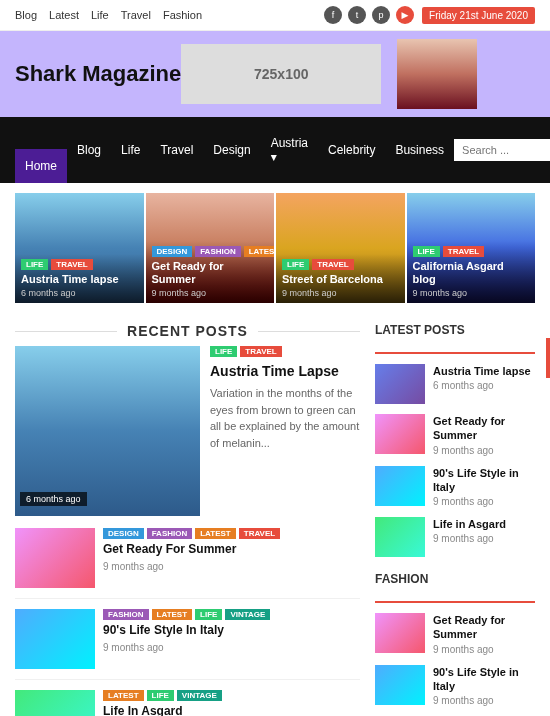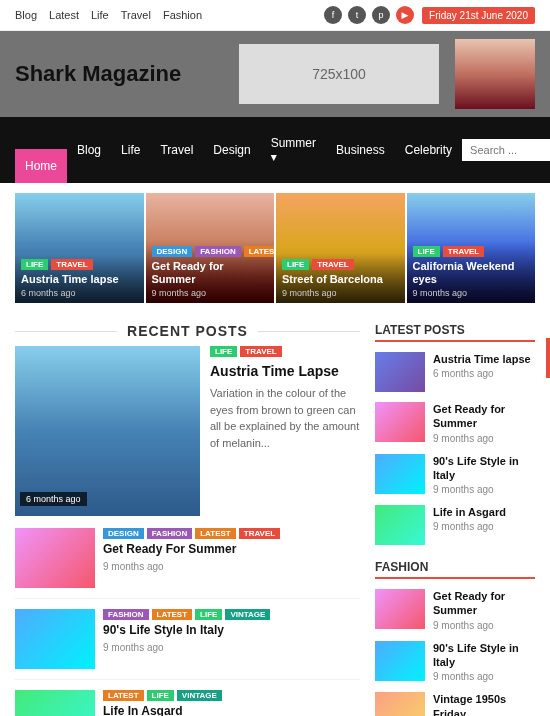--- a/index.html
+++ b/index.html
@@ -8,28 +8,28 @@
     
     .top-bar { background: #fff; border-bottom: 1px solid #eee; padding: 6px 15px; display: flex; justify-content: space-between; align-items: center; }
     .top-nav { display: flex; gap: 12px; }
     .top-nav a { font-size: 11px; color: #333; text-decoration: none; }
     .top-right { display: flex; align-items: center; gap: 8px; }
     .social-icons { display: flex; gap: 6px; }
     .social-icon { width: 18px; height: 18px; background: #555; color: #fff; border-radius: 50%; display: flex; align-items: center; justify-content: center; font-size: 9px; }
     .date-badge { background: #e74c3c; color: #fff; font-size: 10px; padding: 3px 7px; border-radius: 2px; }
     
     
-    .header { background: #737373; padding: 8px 15px; display: flex; align-items: center; justify-content: space-between; }
+    .header { background: #c4b5fd; padding: 8px 15px; display: flex; align-items: center; }
     .logo { font-size: 22px; font-weight: bold; color: #111; }
     .ad-banner { background: #ddd; width: 200px; height: 60px; display: flex; align-items: center; justify-content: center; font-size: 14px; color: #666; }
     
     
     .main-nav { background: #111; display: flex; align-items: center; padding: 0 15px; }
     .nav-item { color: #fff; font-size: 12px; padding: 10px 10px; cursor: pointer; text-decoration: none; display: block; }
-    .nav-item.active { background: #ec4899; margin-top: 32px; }
+    .nav-item.active { background: #4c1d95; margin-top: 32px; }
     .nav-search { margin-left: auto; display: flex; align-items: center; }
     .nav-search input { background: #fff; border: none; padding: 5px 8px; font-size: 11px; width: 120px; outline: none; }
     
     
     .hero-section { display: flex; gap: 2px; padding: 10px 15px; background: #fff; }
     .hero-card { position: relative; flex: 1; height: 110px; overflow: hidden; }
     .card-bg { width: 100%; height: 100%; }
     .card-overlay { position: absolute; bottom: 0; left: 0; right: 0; padding: 5px 6px; background: linear-gradient(transparent, rgba(0,0,0,0.7)); }
     .card-tags { display: flex; gap: 3px; margin-bottom: 3px; }
     .tag { font-size: 8px; padding: 1px 5px; color: #fff; text-transform: uppercase; font-weight: bold; }
@@ -61,21 +61,21 @@
     .featured-excerpt { font-size: 11px; color: #666; line-height: 1.5; }
     
     .post-list { }
     .post-item { display: flex; gap: 8px; margin-bottom: 10px; padding-bottom: 10px; border-bottom: 1px solid #f0f0f0; }
     .post-thumb { width: 80px; height: 60px; flex-shrink: 0; overflow: hidden; }
     .post-info { flex: 1; }
     .post-title { font-size: 12px; font-weight: bold; color: #111; margin-bottom: 3px; line-height: 1.3; }
     .post-date { font-size: 10px; color: #888; }
     
     
-    .sidebar-section-title { font-size: 12px; font-weight: bold; text-transform: uppercase; margin-bottom: 10px; padding-bottom: 3px; border-bottom: 2px solid #e74c3c; }
+    .sidebar-section-title { font-size: 12px; font-weight: bold; text-transform: uppercase; margin-bottom: 10px; padding-bottom: 15px; border-bottom: 2px solid #e74c3c; }
     .sidebar-post { display: flex; gap: 8px; margin-bottom: 10px; }
     .sidebar-thumb { width: 50px; height: 40px; flex-shrink: 0; overflow: hidden; }
     .sidebar-info { flex: 1; }
     .sidebar-title { font-size: 11px; font-weight: bold; color: #111; line-height: 1.3; margin-bottom: 2px; }
     .sidebar-date { font-size: 10px; color: #888; }
     
     .sidebar-section { margin-bottom: 15px; }
     
     
     .thumb-austria { background: linear-gradient(135deg, #667eea, #764ba2); }
@@ -114,37 +114,37 @@
       <div class="social-icon">t</div>
       <div class="social-icon">p</div>
       <div class="social-icon" style="background:#e74c3c;">▶</div>
     </div>
     <div class="date-badge">Friday 21st June 2020</div>
   </div>
 </div>
 
 <div class="header">
   <div class="logo">Shark Magazine</div>
-  <div style="display:flex; align-items:center; gap:16px;">
+  <div style="display:flex; align-items:center; gap:16px;font-weight:bold;">
     <div class="ad-banner">725x100</div>
     <div style="width:80px; height:70px; background: linear-gradient(135deg, #d4a, #a44); overflow:hidden;">
       <div style="width:100%; height:100%; background: linear-gradient(180deg, #e8c4b0 0%, #c07060 50%, #6a1020 100%);"></div>
     </div>
   </div>
 </div>
 
 <div class="main-nav">
   <a class="nav-item active">Home</a>
   <a class="nav-item">Blog</a>
   <a class="nav-item">Life</a>
   <a class="nav-item">Travel</a>
   <a class="nav-item">Design</a>
-  <a class="nav-item">Summer ▾</a>
+  <a class="nav-item">Austria ▾</a>
+  <a class="nav-item">Celebrity</a>
   <a class="nav-item">Business</a>
-  <a class="nav-item">Celebrity</a>
   <div class="nav-search">
     <input type="text" placeholder="Search ..." style="">
 
   </div>
 </div>
 
 <div class="hero-section">
   <div class="hero-card">
     <div class="card-bg hero-1"></div>
     <div class="card-overlay">
@@ -179,21 +179,21 @@
       <div class="card-date">9 months ago</div>
     </div>
   </div>
   <div class="hero-card">
     <div class="card-bg hero-4"></div>
     <div class="card-overlay">
       <div class="card-tags">
           <span class="tag tag-life">Life</span>
           <span class="tag tag-travel">Travel</span>
         </div>
-      <div class="card-title">California Weekend eyes</div>
+      <div class="card-title">California Asgard blog</div>
       <div class="card-date">9 months ago</div>
     </div>
   </div>
 </div>
 
 <div class="content-area">
 
   <div class="main-content">
     <div class="section-title">
       <span>RECENT POSTS</span>
@@ -203,21 +203,21 @@
       <div class="featured-img">
         <div class="featured-img-bg post-thumb-1" style="width:100%;height:100%;background:linear-gradient(180deg,#87CEEB,#4682B4,#2d5a8a);"></div>
         <div class="featured-date-badge">6 months ago</div>
       </div>
       <div class="featured-info">
         <div class="featured-tags">
           <span class="tag tag-life">Life</span>
             <span class="tag tag-travel">Travel</span>
         </div>
         <div class="featured-title">Austria Time Lapse</div>
-        <div class="featured-excerpt">Variation in the colour of the eyes from brown to green can all be explained by the amount of melanin...</div>
+        <div class="featured-excerpt">Variation in the months of the eyes from brown to green can all be explained by the amount of melanin...</div>
       </div>
     </div>
 
     <div class="post-list">
       <div class="post-item">
         <div class="post-thumb post-thumb-2"></div>
         <div class="post-info">
           <div class="card-tags" style="margin-bottom:3px;">
             <span class="tag tag-design">Design</span>
               <span class="tag tag-fashion">Fashion</span>

